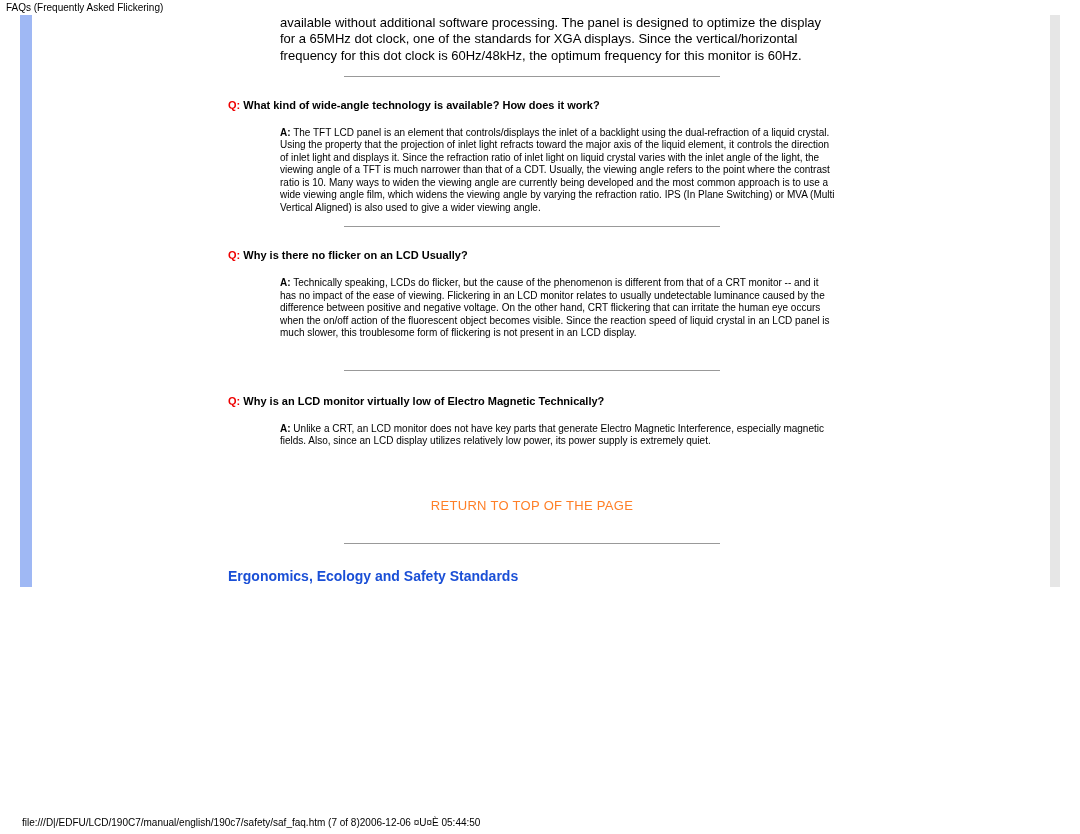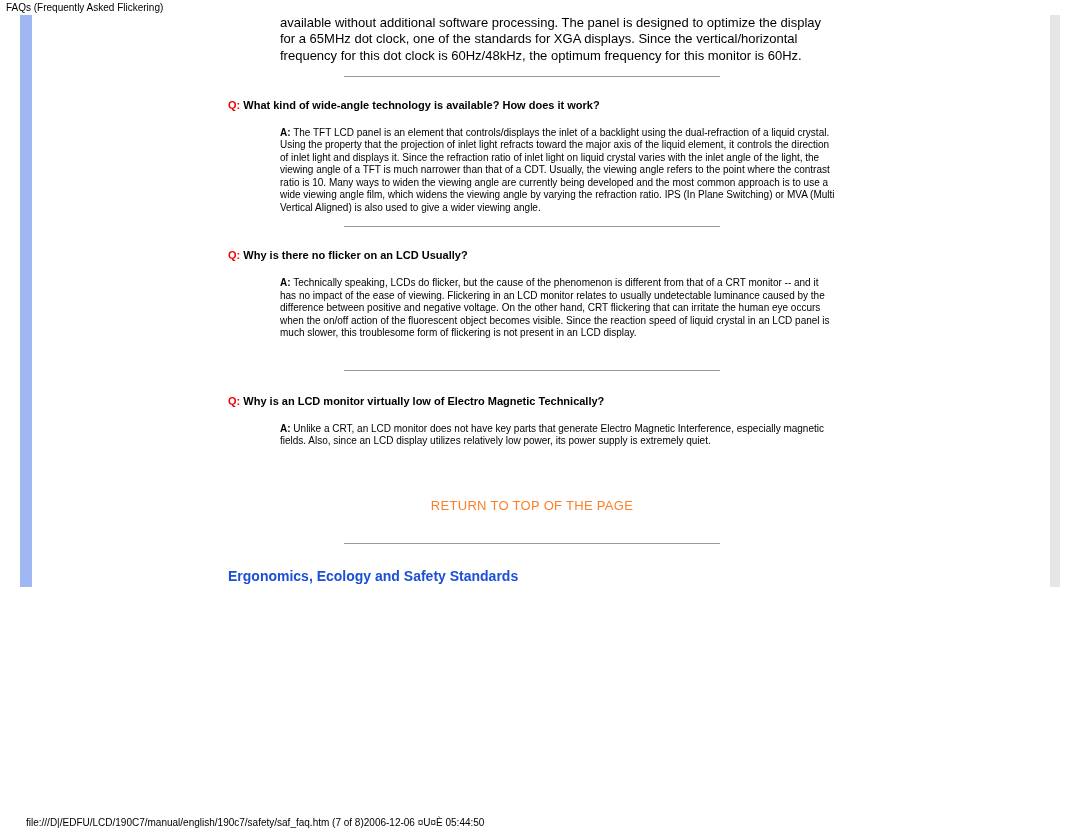--- a/index.html
+++ b/index.html
@@ -16,21 +16,21 @@
 .first-answer{font-size:13px;line-height:1.25;margin:0 0 6px 0;padding-left:52px}
 hr{border:none;border-top:1px solid #999;margin:12px auto;width:62%}
 hr.wide{width:62%;margin:30px auto 24px auto}
 .q-row{font-size:11px;font-weight:bold;margin:22px 0 16px 0}
 .q-label{color:#e00}
 .answer{font-size:10px;line-height:1.25;padding-left:52px;margin-bottom:8px}
 .a-label{font-weight:bold}
 .return-link{color:#ff7f27;text-align:center;font-size:13px;margin:50px 0 6px 0;letter-spacing:0.3px}
 .return-link span{cursor:pointer}
 .section-head{color:#1a4fd6;font-weight:bold;font-size:14px;margin:20px 0 3px 0}
-.footer-path{font-size:10px;padding:2px 14px;position:absolute;bottom:4px;left:12px}
+.footer-path{font-size:10px;padding:2px 22px;position:absolute;bottom:4px;left:0}
 </style>
 </head>
 <body>
 
 <div class="header-title">FAQs (Frequently Asked Flickering)</div>
 
 <div class="main-wrap">
   <div class="left-bar"></div>
   <div class="left-gap"></div>
 

